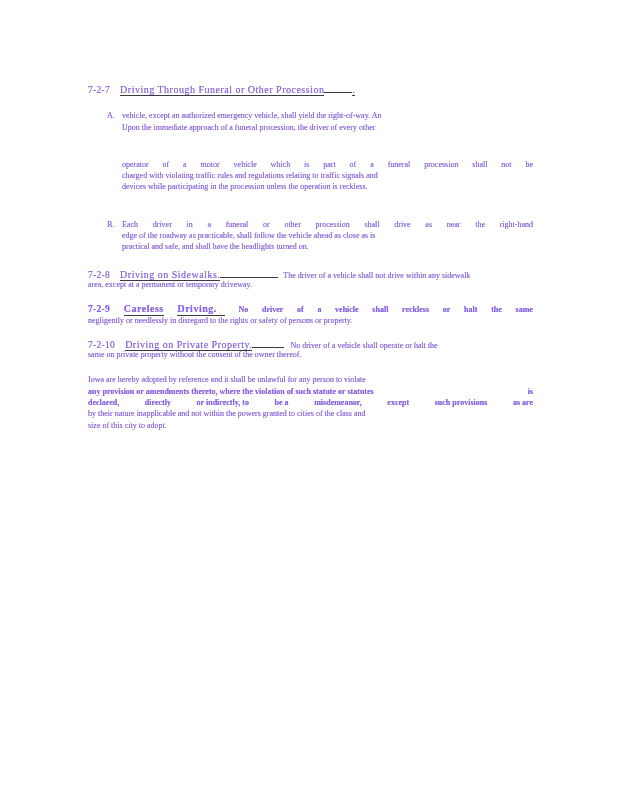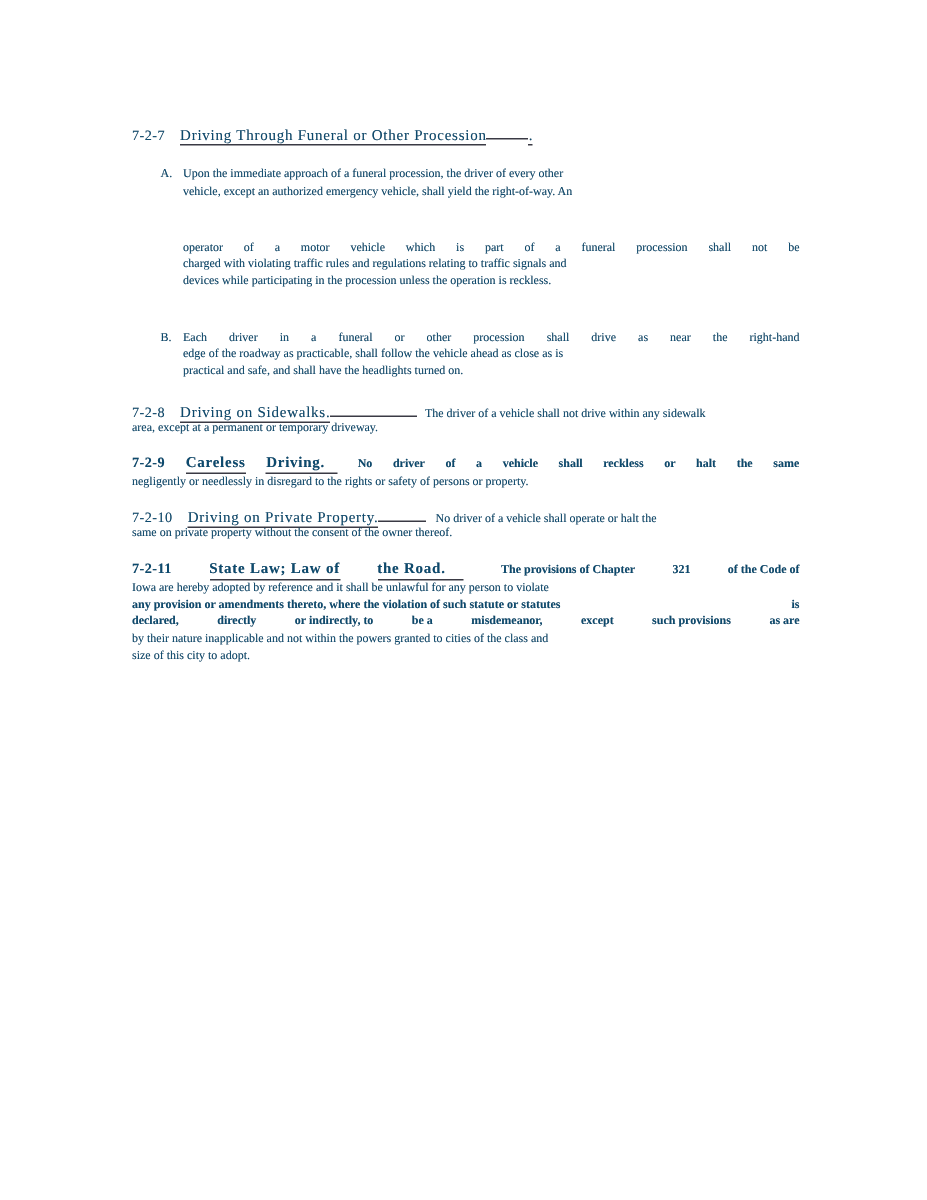--- a/index.html
+++ b/index.html
@@ -2,21 +2,21 @@
 <html><head>
 <meta charset="utf-8">
 <style>
   html,body{margin:0;padding:0;background:#ffffff;}
   .page{
     position:relative;
     width:618px;height:564px;
     background:#ffffff;
     overflow:hidden;
     font-family:"Liberation Serif","DejaVu Serif",serif;
-    color:#0c4a6e;
+    color:#8b5cf6;
     text-shadow:0 0 .3px rgba(58,58,68,.45);
     border-radius:15px;
   }
   .content{
     position:absolute;
     left:88px;top:83px;
     width:445px;
   }
   .block{position:relative;}
   .item{padding-left:34px;position:relative;}
@@ -65,22 +65,22 @@
           <span class="t num">7-2-7</span>
           <span class="sp" style="width: 10px;"></span>
           <span class="u">Driving Through Funeral or Other Procession</span>
           <span class="ublank" style="width: 28px;"></span>
           <span class="u">.</span>
         </div>
       </div>
       <div class="block item" style="margin-top: 16px;">
         <span class="ilabel">A.</span>
         <div class="itext">
+          <div class="line">vehicle, except an authorized emergency vehicle, shall yield the right-of-way. An</div>
           <div class="line">Upon the immediate approach of a funeral procession, the driver of every other</div>
-          <div class="line">vehicle, except an authorized emergency vehicle, shall yield the right-of-way. An</div>
           <div class="line just">operator of a motor vehicle which is part of a funeral procession shall not be</div>
           <div class="line">charged with violating traffic rules and regulations relating to traffic signals and</div>
           <div class="line">devices while participating in the procession unless the operation is reckless.</div>
         </div>
       </div>
       <div class="block item" style="margin-top: 16px;">
         <span class="ilabel">B.</span>
         <div class="itext">
           <div class="line just">Each driver in a funeral or other procession shall drive as near the right-hand</div>
           <div class="line">edge of the roadway as practicable, shall follow the vehicle ahead as close as is</div>
@@ -122,28 +122,20 @@
           <span class="t num">7-2-10</span>
           <span class="sp" style="width: 10px;"></span>
           <span class="u">Driving on Private Property.</span>
           <span class="ublank" style="width: 32px;"></span>
           <span class="sp" style="width: 6px;"></span>
           <span class="t">No driver of a vehicle shall operate or halt the</span>
         </div>
         <div class="line">same on private property without the consent of the owner thereof.</div>
       </div>
       <div class="block section" style="margin-top: 14px;">
-        <div class="line jrow">
-          <span class="t num">7-2-11</span>
-          <span class="u">State Law; Law of</span>
-          <span class="u" style="padding-right: 12px;">the Road.</span>
-          <span class="t">The provisions of Chapter</span>
-          <span class="t">321</span>
-          <span class="t">of the Code of</span>
-        </div>
         <div class="line">Iowa are hereby adopted by reference and it shall be unlawful for any person to violate</div>
         <div class="line jrow">
           <span class="t">any provision or amendments thereto, where the violation of such statute or statutes</span>
           <span class="t">is</span>
         </div>
         <div class="line jrow">
           <span class="t">declared,</span>
           <span class="t">directly</span>
           <span class="t">or indirectly, to</span>
           <span class="t">be a</span>

